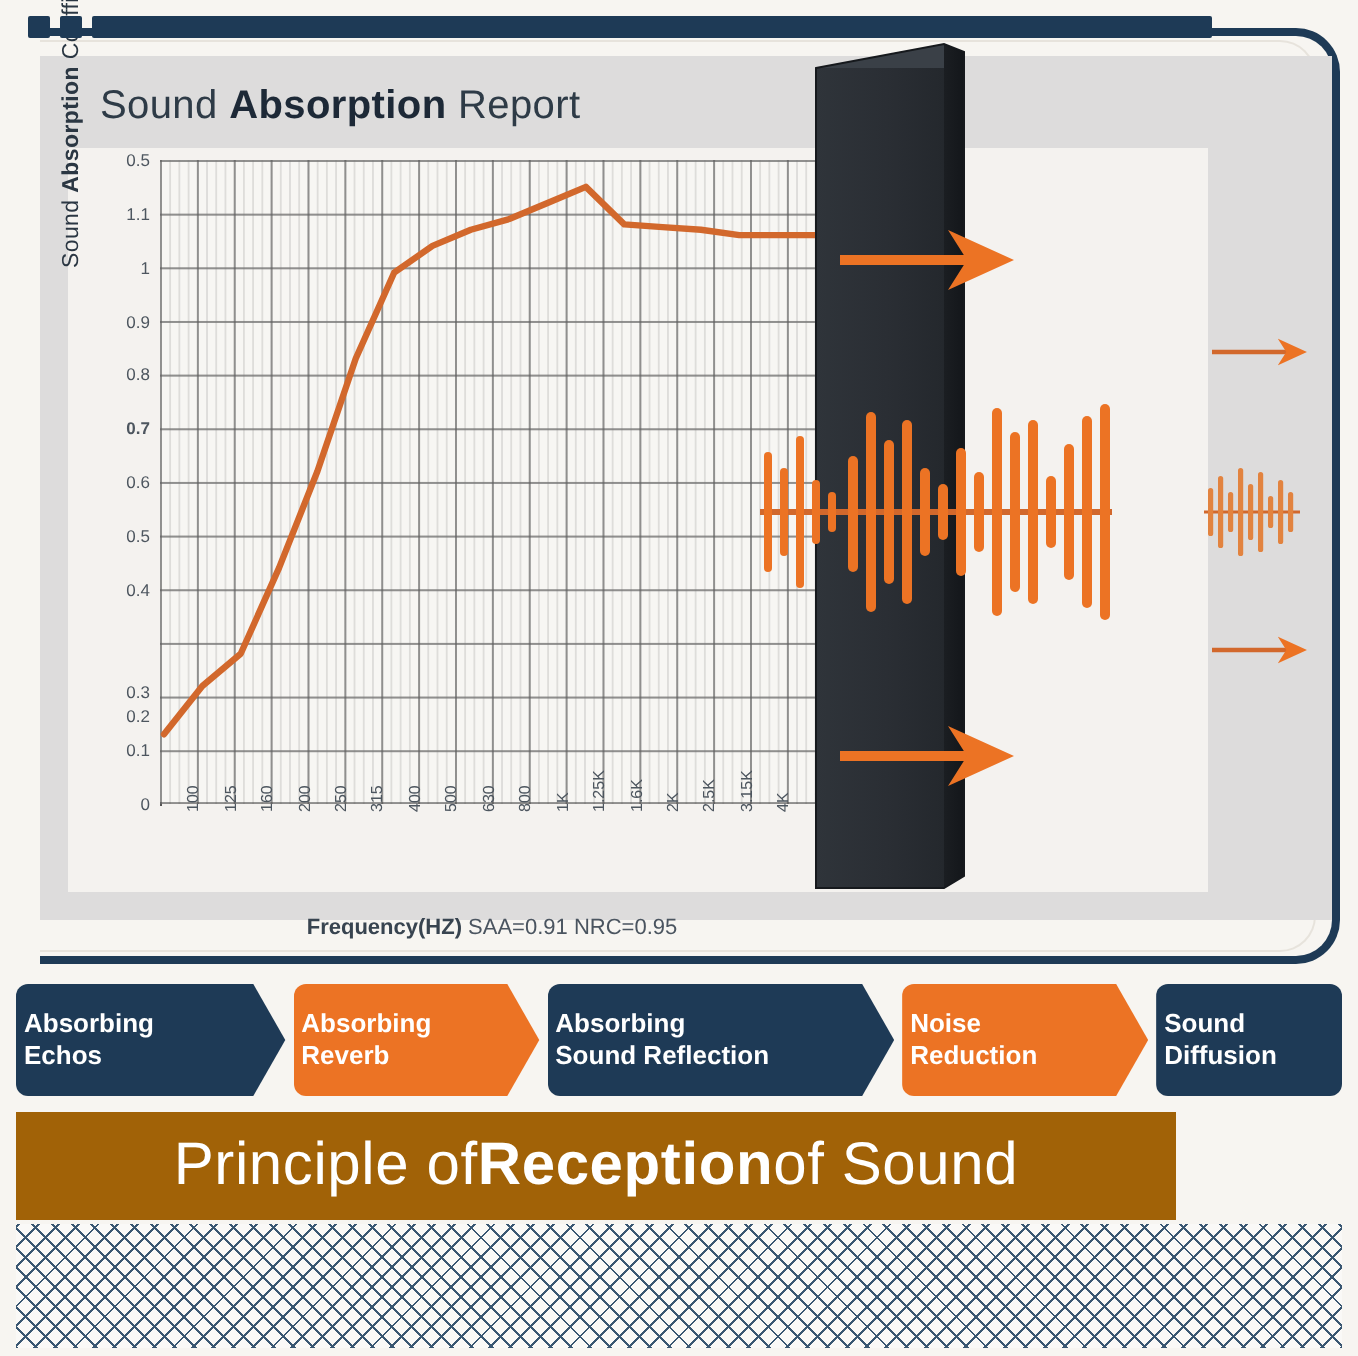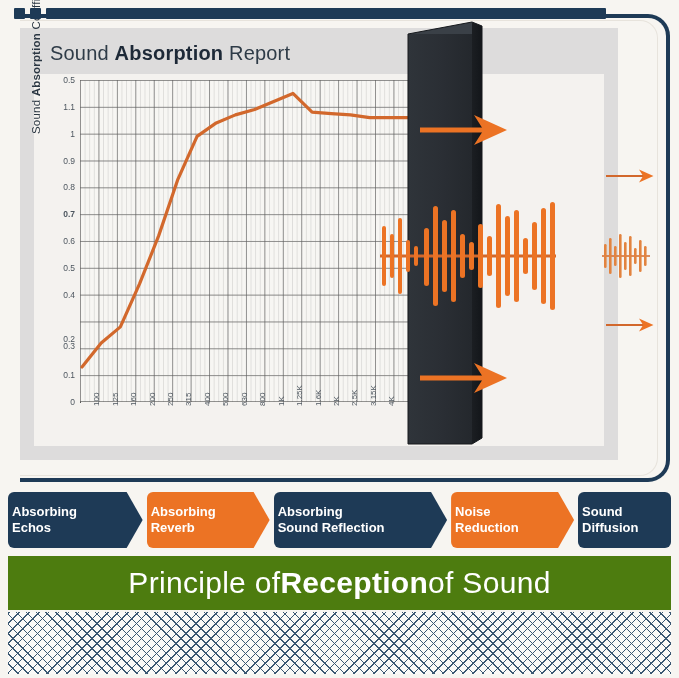--- a/index.html
+++ b/index.html
@@ -26,21 +26,21 @@
   }
   .frame-inner {
     position: absolute; left: 8px; top: 20px; width: 650px; height: 456px;
     border: 1px solid #e7e3dc; border-left: none; border-radius: 0 18px 18px 0;
     z-index: 2; pointer-events: none;
   }
   .frame-mask { position:absolute; left:0; top:10px; width:20px; height:476px; background:#f7f5f1; z-index:3; }
 
   
   .card {
-    position: absolute; left: 20px; top: 28px; width: 598px; height: 432px;
+    position: absolute; left: 20px; top: 28px; width: 646px; height: 432px;
     background: #dddcdc; z-index: 4;
   }
   .card-title {
     position: absolute; left: 30px; top: 14px;
     font-size: 20px; color: #2e3b47; letter-spacing: .2px; white-space: nowrap;
   }
   .card-title b { font-weight: 700; color: #1d2937; }
 
   
   .plate {
@@ -105,22 +105,22 @@
     border-radius: 6px 0 0 6px;
   }
   .tab.navy   { background: #1e3a56; }
   .tab.orange { background: #ec7324; }
   .tab:first-child { clip-path: polygon(6px 0, calc(100% - 16px) 0, 100% 50%, calc(100% - 16px) 100%, 6px 100%, 0 100%, 0 0); }
   .tab:last-child { margin-right: 0; clip-path: polygon(0 0, 100% 0, 100% 100%, 0 100%); border-radius: 6px; }
   .tab-label { white-space: pre-line; }
 
   
   .banner {
-    position: absolute; left: 8px; top: 556px; width: 663px; height: 54px;
-    background: #4d7c0f; display: flex; align-items: center; justify-content: center;
+    position: absolute; left: 8px; top: 556px; width: 580px; height: 54px;
+    background: #a16207; display: flex; align-items: center; justify-content: center;
     color: #fff; font-size: 30px; letter-spacing: .3px; z-index: 6;
   }
   .banner b { font-weight: 700; }
   .lattice {
     position: absolute; left: 8px; top: 612px; width: 663px; height: 62px; z-index: 6;
     background-color: #fbfaf8;
     background-image:
       repeating-linear-gradient(45deg,  #2b4a68 0 1px, transparent 1px 7px),
       repeating-linear-gradient(-45deg, #2b4a68 0 1px, transparent 1px 7px);
     opacity: .92;
@@ -148,21 +148,21 @@
 
     <div class="plate">
       <div class="ylabel">
         <span>Sound </span><b>Absorption</b><span> Coefficient</span>
       </div>
 
       <div class="plot-axis-l"></div>
       <div class="plot" id="plot">
           <div class="ytick" style="top: 322px;">0</div>
           <div class="ytick" style="top: 295.167px;">0.1</div>
-          <div class="ytick" style="top: 259px;">0.2</div>
+          <div class="ytick" style="top: 278px;">0.2</div>
           <div class="ytick" style="top: 241.5px; margin-top: 24px;">0.3</div>
           <div class="ytick" style="top: 214.667px;">0.4</div>
           <div class="ytick" style="top: 187.833px;">0.5</div>
           <div class="ytick" style="top: 161px;">0.6</div>
           <div class="ytick" style="top: 134.167px; font-weight: bold;">0.7</div>
           <div class="ytick" style="top: 107.333px;">0.8</div>
           <div class="ytick" style="top: 80.5px;">0.9</div>
           <div class="ytick" style="top: 53.6667px;">1</div>
           <div class="ytick" style="top: 26.8333px;">1.1</div>
           <div class="ytick" style="top: 0px;">0.5</div>
@@ -182,20 +182,25 @@
           <div class="xtick" style="left: 252px;">2K</div>
           <div class="xtick" style="left: 270.444px;">2.5K</div>
           <div class="xtick" style="left: 288.889px;">3.15K</div>
           <div class="xtick" style="left: 307.333px;">4K</div>
           <div class="xtick" style="left: 325.778px;">5K</div>
         </div>
       <svg class="curve" id="curve" width="332" height="322">
           <path d="M2.00,287.12 L21.18,262.97 L40.35,246.87 L59.53,203.93 L78.71,155.63 L97.88,99.28 L117.06,56.35 L136.24,42.93 L155.41,34.88 L174.59,29.52 L193.76,21.47 L212.94,13.42 L232.12,32.20 L251.29,33.54 L270.47,34.88 L289.65,37.57 L308.82,37.57 L328.00,37.57" fill="none" stroke="#d2682c" stroke-width="3.2" stroke-linejoin="round" stroke-linecap="round"></path>
         </svg>
 
+      <div class="foot">
+        <b>Frequency(HZ)</b>
+        <span class="light">SAA=0.91</span>
+        <span class="light">NRC=0.95</span>
+      </div>
     </div>
   </div>
 
   <div class="art">
     <svg width="300" height="450" viewBox="0 0 300 450">
       <defs>
         <linearGradient id="panelFace" x1="0" y1="0" x2="1" y2="0">
           <stop offset="0%" stop-color="#2f343a"></stop>
           <stop offset="55%" stop-color="#2a2e34"></stop>
           <stop offset="100%" stop-color="#24282d"></stop>

